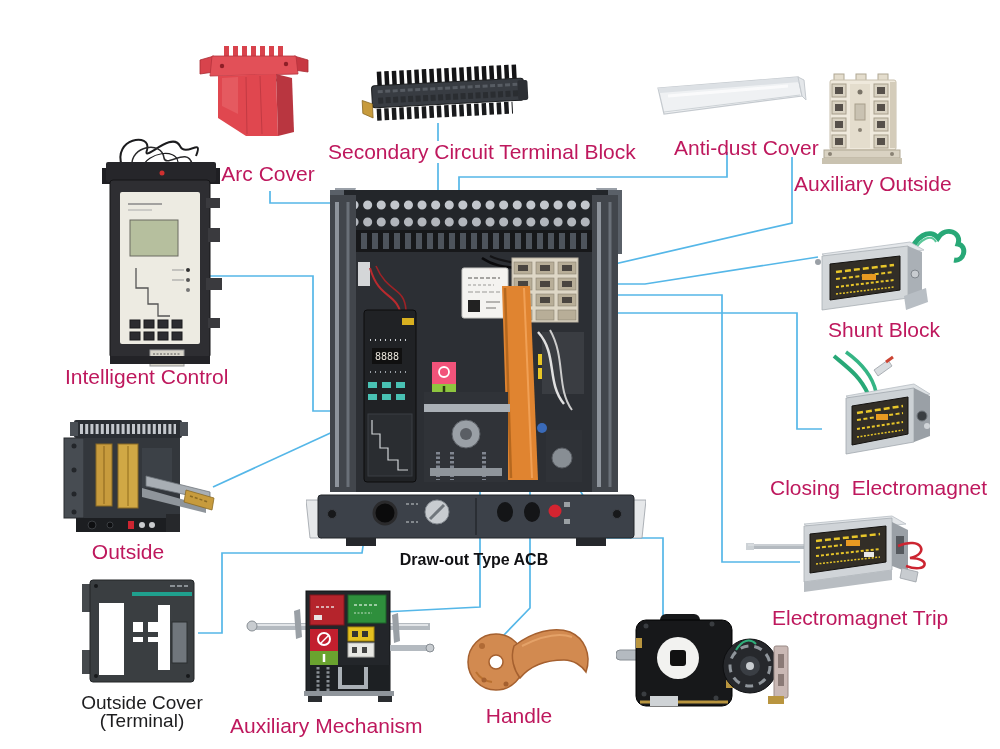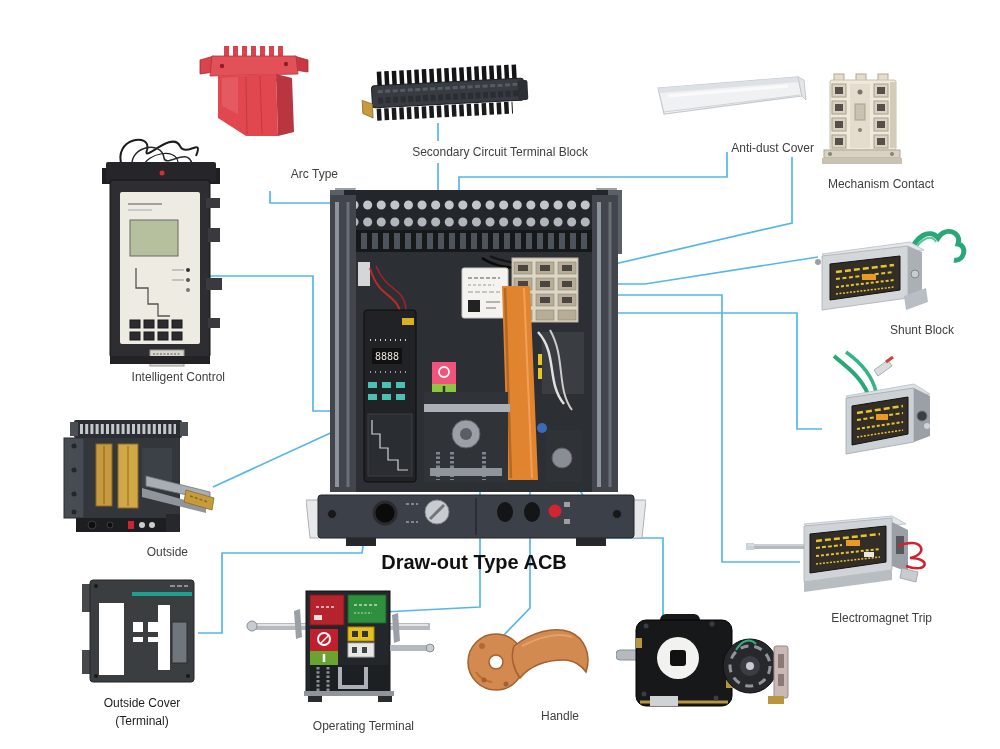--- a/index.html
+++ b/index.html
@@ -1,22 +1,22 @@
 <!DOCTYPE html>
 <html><head>
 <meta charset="utf-8">
 <style>
   html,body{margin:0;padding:0;background:#ffffff;}
   #canvas{position:relative;width:1000px;height:749px;background:#ffffff;overflow:hidden;
           font-family:"Liberation Sans", sans-serif;}
-  .lbl{position:absolute;color:#404040;font-size:12px;line-height:18px;text-align:right;
+  .lbl{position:absolute;color:#be185d;font-size:21px;line-height:18px;text-align:center;
        white-space:pre;z-index:5;}
-  .lbl2{position:absolute;color:#1d1d1f;font-size:12px;line-height:18px;text-align:center;z-index:5;}
+  .lbl2{position:absolute;color:#1d1d1f;font-size:19px;line-height:18px;text-align:center;z-index:5;}
   #main-title{position:absolute;left:368px;top:551px;width:212px;text-align:center;
-       font-size:20px;font-weight:bold;color:#111114;z-index:5;white-space:pre;}
+       font-size:16px;font-weight:bold;color:#111114;z-index:5;white-space:pre;}
   .img{position:absolute;z-index:2;}
   #leaders{position:absolute;left:0;top:0;z-index:1;}
   .leader{fill:none;stroke:#55b7e8;stroke-width:1.7px;}
 </style>
 </head>
 <body>
 
 <div id="canvas">
 
   <svg id="leaders" width="1000" height="749">
@@ -451,29 +451,30 @@
     <ellipse cx="199" cy="330" rx="8" ry="10" fill="#141517"></ellipse>
     <ellipse cx="226" cy="330" rx="8" ry="10" fill="#141517"></ellipse>
     <circle cx="249" cy="329" r="6.5" fill="#d42430"></circle>
     <rect x="258" y="320" width="6" height="5" fill="#9aa0a4"></rect>
     <rect x="258" y="337" width="6" height="5" fill="#9aa0a4"></rect>
     <line x1="170" y1="316" x2="170" y2="353" stroke="#2a2e34" stroke-width="2"></line>
     <rect x="40" y="356" width="30" height="8" fill="#26282c"></rect>
     <rect x="270" y="356" width="30" height="8" fill="#26282c"></rect>
   </svg>
 
-  <div class="lbl" style="left:198px;top:165px;width:140px">Arc Type</div>
+  <div class="lbl" style="left:198px;top:165px;width:140px">Arc Cover</div>
   <div class="lbl" style="left:328px;top:143px;width:260px">Secondary Circuit Terminal Block</div>
   <div class="lbl" style="left:674px;top:139px;width:140px">Anti-dust Cover</div>
-  <div class="lbl" style="left:794px;top:175px;width:140px">Mechanism Contact</div>
+  <div class="lbl" style="left:794px;top:175px;width:140px">Auxiliary Outside</div>
   <div class="lbl" style="left:65px;top:368px;width:160px">Intelligent Control</div>
   <div class="lbl" style="left:814px;top:321px;width:140px">Shunt Block</div>
+  <div class="lbl" style="left:770px;top:479px;width:206px">Closing  Electromagnet</div>
   <div class="lbl" style="left:68px;top:543px;width:120px">Outside</div>
   <div class="lbl" style="left:772px;top:609px;width:160px">Electromagnet Trip</div>
   <div class="lbl2" style="left:62px;top:694px;width:160px">
     <div>Outside Cover</div>
     <div>(Terminal)</div>
   </div>
-  <div class="lbl" style="left:230px;top:717px;width:184px">Operating Terminal</div>
+  <div class="lbl" style="left:230px;top:717px;width:184px">Auxiliary Mechanism</div>
   <div class="lbl" style="left:459px;top:707px;width:120px">Handle</div>
 
   <div id="main-title">Draw-out Type ACB</div>
 </div>
 
 </body></html>

